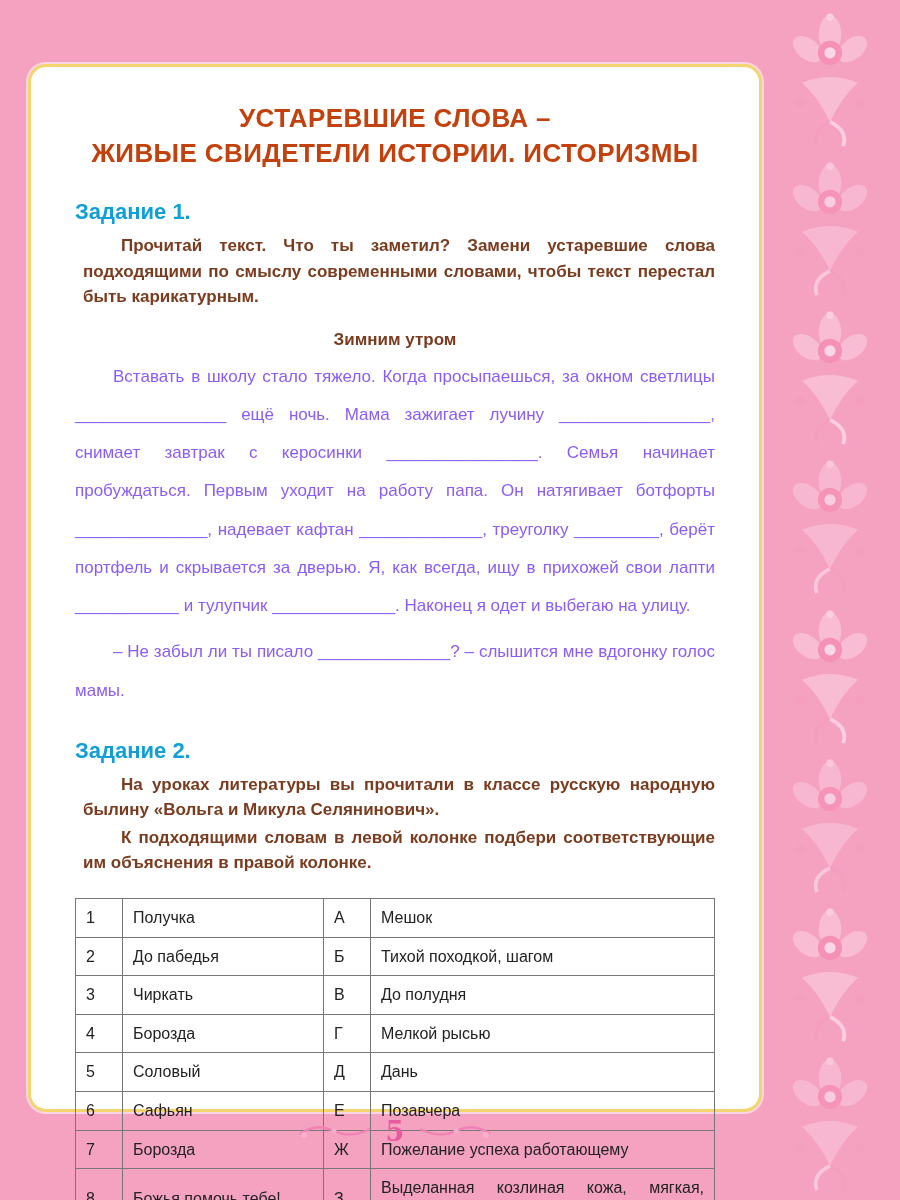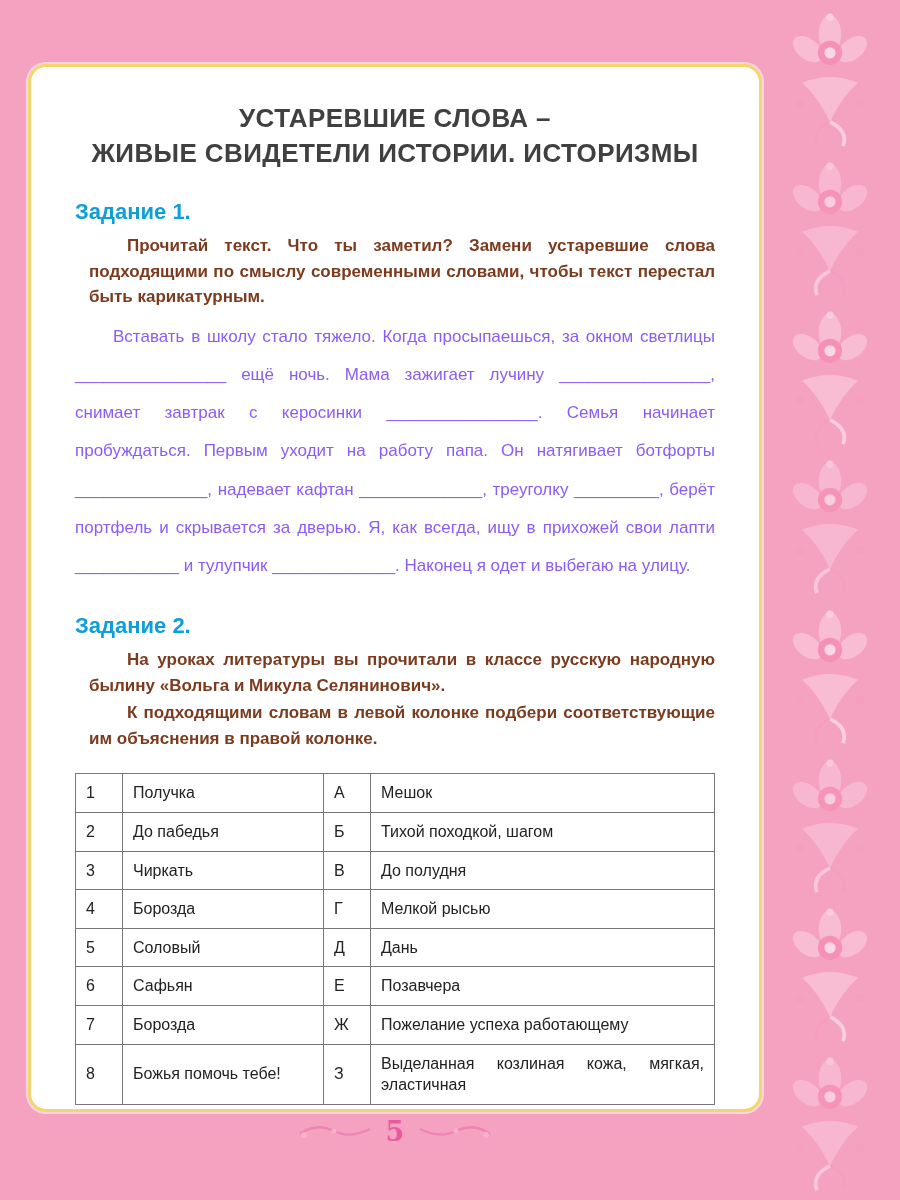--- a/index.html
+++ b/index.html
@@ -20,28 +20,28 @@
   
   .card{
     position:absolute;left:28px;top:64px;width:734px;height:1048px;
     background:#ffffff;border:3px solid #f3d46e;border-radius:18px;
     box-sizing:border-box;padding:22px 44px 0 44px;
     box-shadow:0 0 0 2px rgba(255,255,255,.55);
   }
   .title{
     margin:12px 0 14px 0;text-align:center;
     font-size:26px;line-height:1.35;font-weight:bold;
-    color:#404040;letter-spacing:.4px;
+    color:#c2410c;letter-spacing:.4px;
   }
   .task-heading{
     margin:28px 0 8px 0;
     font-size:22px;font-weight:bold;color:#0f9fd6;
   }
   .instruction{
-    margin:2px 0 2px 14px;
+    margin:2px 0 2px 8px;
     font-size:17px;font-weight:bold;color:#7a3b1e;
     line-height:1.5;text-align:justify;text-indent:38px;
   }
   .subtitle{
     margin:20px 0 6px 0;text-align:center;
     font-size:17px;font-weight:bold;color:#7a3b1e;
   }
   .body-text{
     margin:8px 0 0 0;
     font-size:17px;color:#8b5cf6;
@@ -199,21 +199,23 @@
 
 <div class="card">
 
   <h1 class="title">
     <span>УСТАРЕВШИЕ СЛОВА –</span><br>
     <span>ЖИВЫЕ СВИДЕТЕЛИ ИСТОРИИ. ИСТОРИЗМЫ</span>
   </h1>
 
   <div class="task-heading">Задание 1.</div>
   <p class="instruction">Прочитай текст. Что ты заметил? Замени устаревшие слова подходящими по смыслу современными словами, чтобы текст перестал быть карикатурным.</p>
+  <div class="subtitle">Зимним утром</div>
   <p class="body-text">Вставать в школу стало тяжело. Когда просыпаешься, за окном светлицы ________________ ещё ночь. Мама зажигает лучину ________________, снимает завтрак с керосинки ________________. Семья начинает пробуждаться. Первым уходит на работу папа. Он натягивает ботфорты ______________, надевает кафтан _____________, треуголку _________, берёт портфель и скрывается за дверью. Я, как всегда, ищу в прихожей свои лапти ___________ и тулупчик _____________. Наконец я одет и выбегаю на улицу.</p>
+  <p class="body-text">– Не забыл ли ты писало ______________? – слышится мне вдогонку голос мамы.</p>
 
   <div class="task-heading">Задание 2.</div>
   <p class="instruction">На уроках литературы вы прочитали в классе русскую народную былину «Вольга и Микула Селянинович».</p>
   <p class="instruction">К подходящими словам в левой колонке подбери соответствующие им объяснения в правой колонке.</p>
 
   <table class="match-table">
     <tbody>
       <tr>
         <td class="c-num">1</td>
         <td class="c-word">Получка</td>

